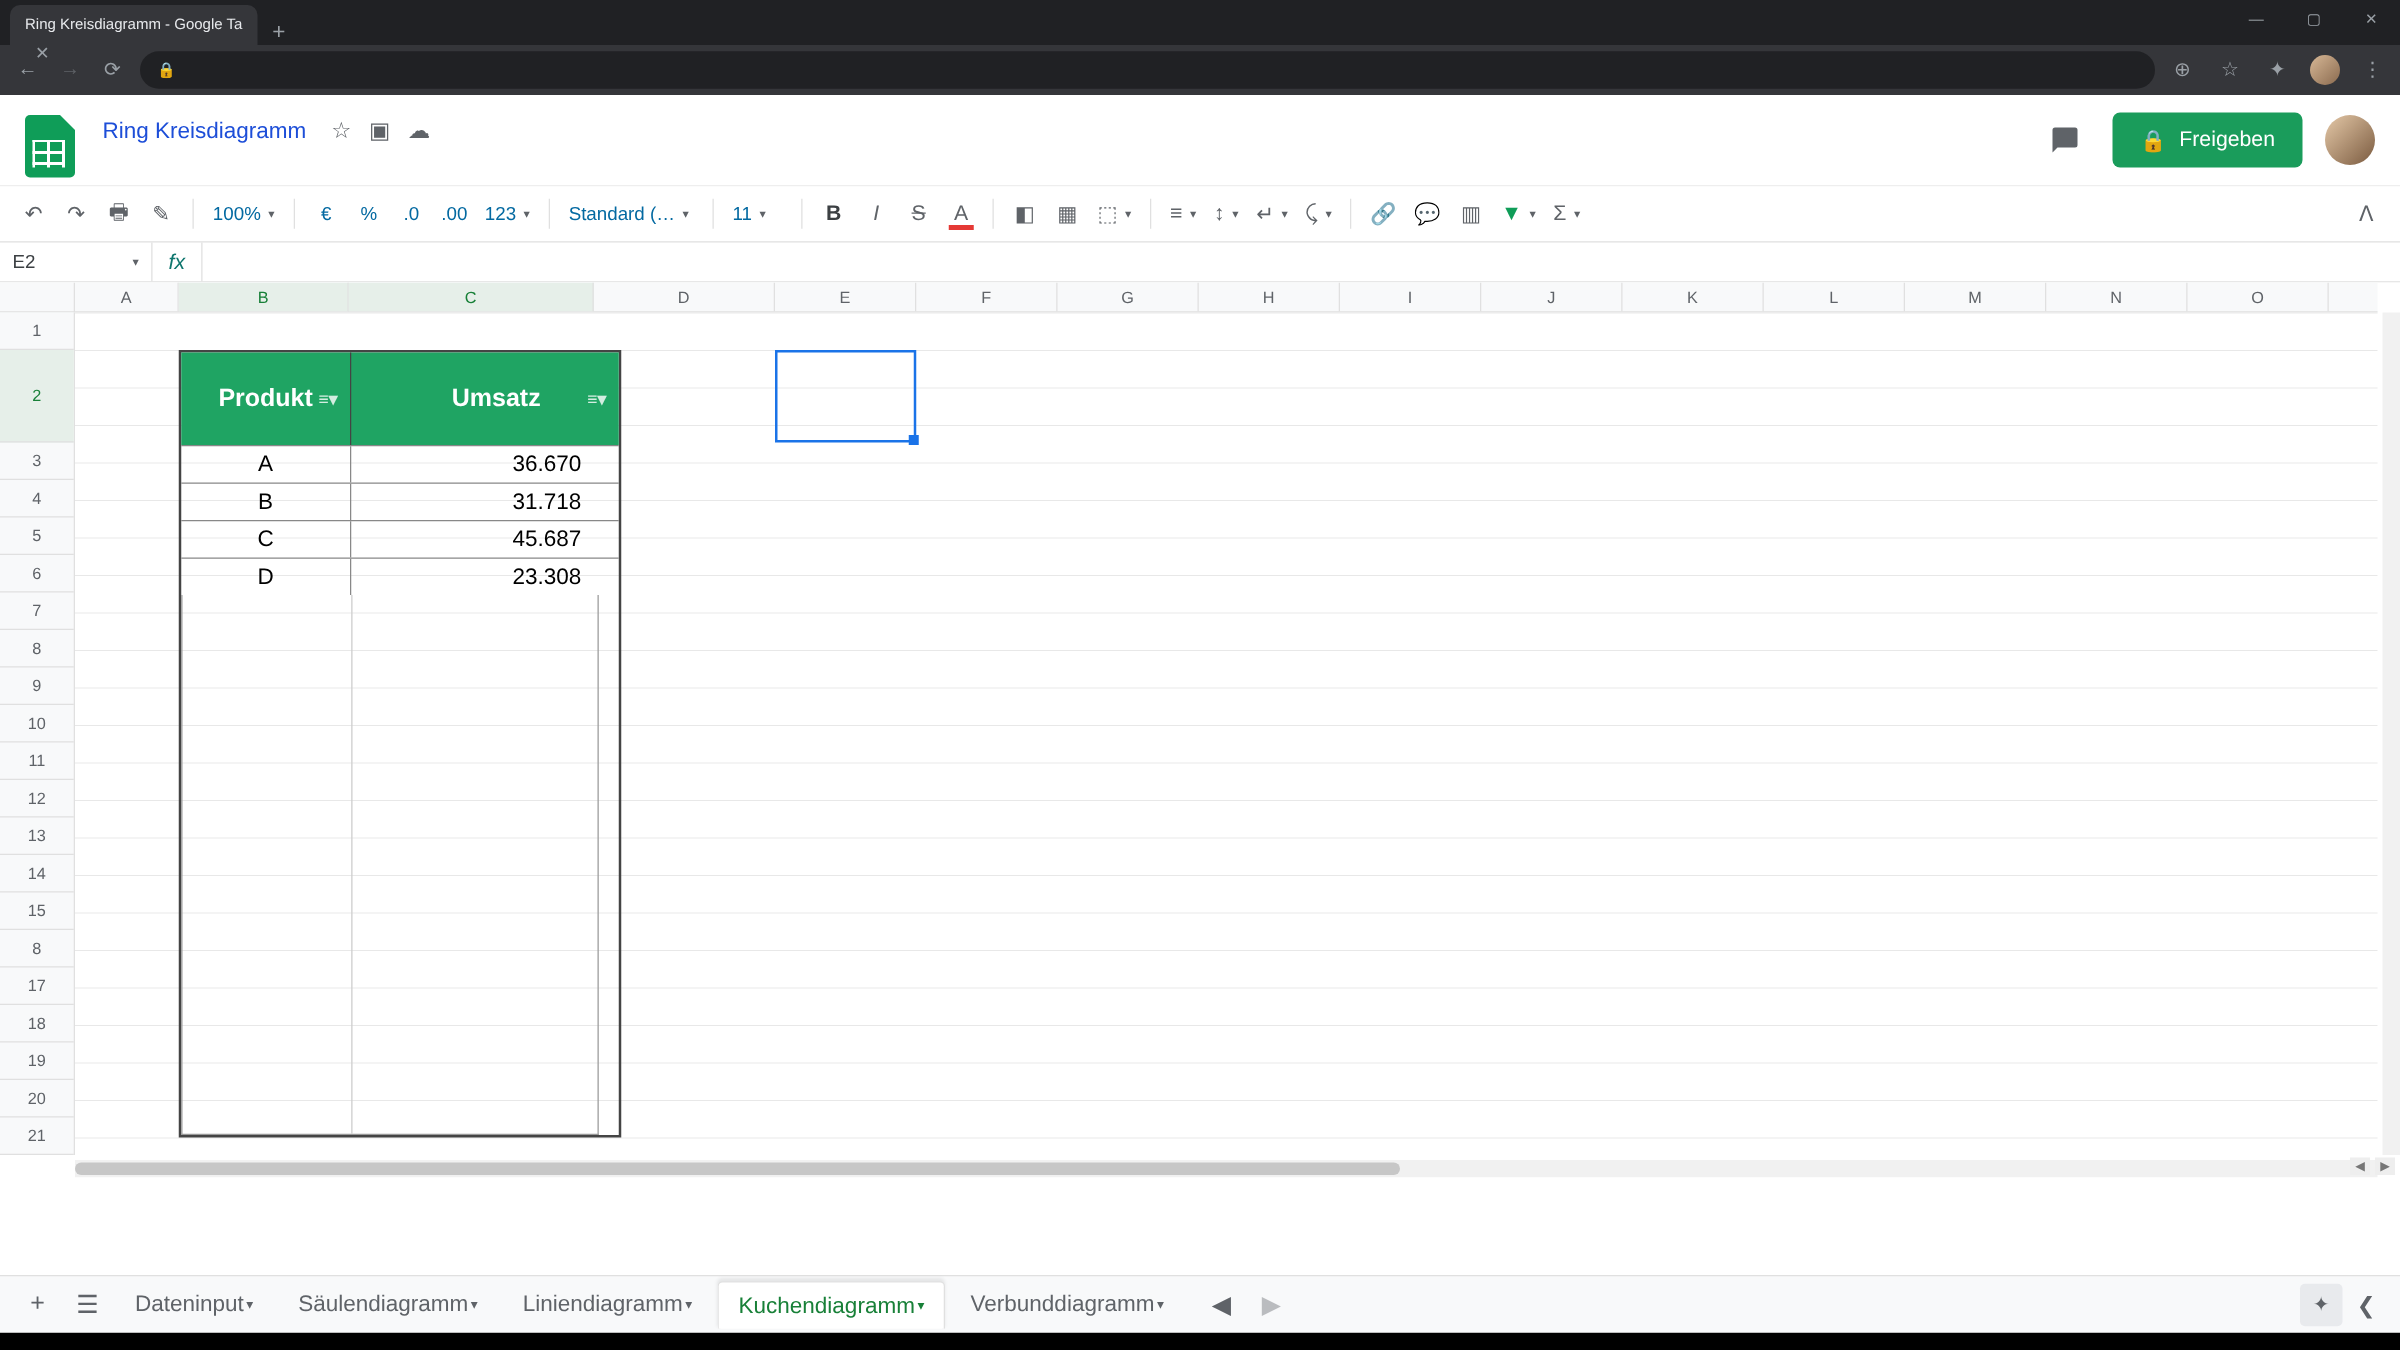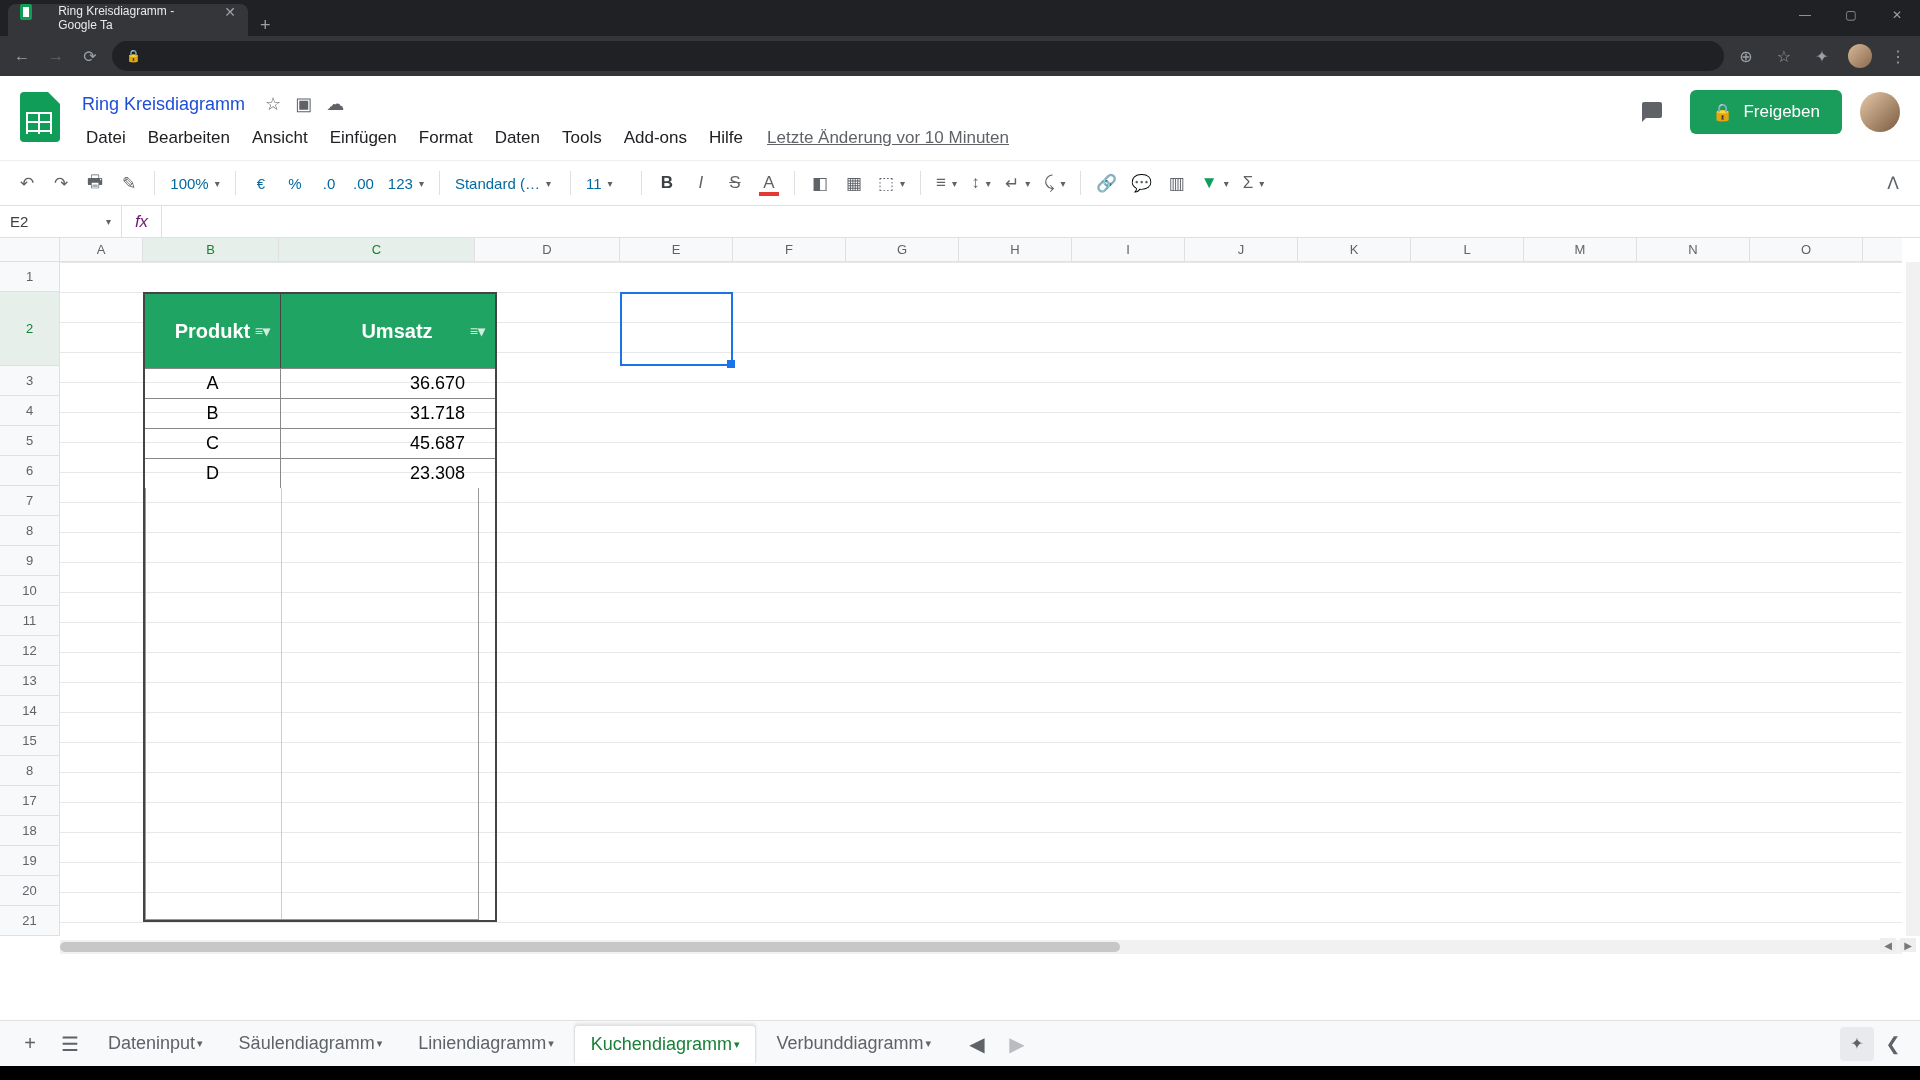--- a/index.html
+++ b/index.html
@@ -1,21 +1,21 @@
 <!DOCTYPE html>
 <html><head>
 <meta charset="utf-8">
 <style>
 * { margin: 0; padding: 0; box-sizing: border-box; font-family: Arial, sans-serif; }
 body { background: #000; width: 1920px; height: 1080px; overflow: hidden; }
 
 
 .browser-chrome { background: #202124; }
 .tab-bar { height: 36px; display: flex; align-items: flex-end; padding-left: 8px; }
-.tab { background: #35363a; border-radius: 8px 8px 0 0; height: 32px; display: flex; padding: 0 12px; gap: 26px; max-width: 240px; color: #e8eaed; font-size: 12px; }
+.tab { background: #35363a; border-radius: 8px 8px 0 0; height: 32px; display: flex; padding: 0 12px; gap: 8px; max-width: 240px; color: #e8eaed; font-size: 12px; flex-direction: column; }
 .tab .favicon { width: 16px; height: 16px; background: #0f9d58; border-radius: 2px; position: relative; }
 .tab .favicon::after { content: ""; position: absolute; inset: 3px; background: #fff; clip-path: polygon(0 0, 100% 0, 100% 100%, 0 100%); }
 .tab .close { color: #9aa0a6; font-size: 14px; cursor: pointer; margin-left: 8px; }
 .newtab { color: #9aa0a6; padding: 0 12px; font-size: 18px; cursor: pointer; }
 .addr-bar { height: 40px; background: #35363a; display: flex; align-items: center; padding: 0 10px; gap: 10px; }
 .nav-icon { color: #9aa0a6; width: 24px; text-align: center; font-size: 16px; cursor: pointer; }
 .nav-icon.disabled { opacity: .4; }
 .url-box { flex: 1; background: #202124; border-radius: 20px; height: 30px; display: flex; align-items: center; padding: 0 14px; gap: 10px; color: #9aa0a6; font-size: 14px; }
 .lock { font-size: 12px; }
 .url-text { color: #bdc1c6; white-space: nowrap; overflow: hidden; }
@@ -57,21 +57,21 @@
 .strike { text-decoration: line-through; }
 .color-A { position: relative; font-weight: 500; }
 .color-A::after { content:""; position:absolute; bottom:2px; left:5px; right:5px; height:4px; background:#e53935; }
 .filter-active { color: #0f9d58; }
 .collapse { margin-left: auto; }
 
 
 .formula-row { height: 32px; border-bottom: 1px solid #e0e0e0; display: flex; align-items: center; }
 .name-box { width: 122px; height: 100%; display: flex; align-items: center; padding: 0 10px; font-size: 15px; color: #3c4043; border-right: 1px solid #e0e0e0; }
 .name-box .dd { margin-left: auto; font-size: 10px; color: #5f6368; }
-.fx { width: 40px; text-align: center; font-style: italic; color: #701a75; font-size: 17px; border-right: 1px solid #e0e0e0; height:100%; display:flex; align-items:center; justify-content:center;}
+.fx { width: 40px; text-align: center; font-style: italic; color: #0f766e; font-size: 17px; border-right: 1px solid #e0e0e0; height:100%; display:flex; align-items:center; justify-content:center;}
 .formula-input { flex: 1; padding: 0 10px; font-size: 15px; }
 
 
 .grid-area { position: relative; height: 716px; overflow: hidden; background: #fff; }
 .corner { position: absolute; left: 0; top: 0; width: 60px; height: 24px; background: #f8f9fa; border-right: 1px solid #e0e0e0; border-bottom: 1px solid #e0e0e0; }
 .col-headers { position: absolute; left: 60px; top: 0; right: 18px; height: 24px; display: flex; background: #f8f9fa; border-bottom: 1px solid #e0e0e0; }
 .col-h { border-right: 1px solid #e0e0e0; display: flex; align-items: center; justify-content: center; font-size: 13px; color: #5f6368; }
 .col-h.sel { background: #e6efe9; color: #188038; }
 .row-headers { position: absolute; left: 0; top: 24px; width: 60px; bottom: 18px; background: #f8f9fa; border-right: 1px solid #e0e0e0; }
 .row-h { height: 30px; border-bottom: 1px solid #e0e0e0; display: flex; align-items: center; justify-content: center; font-size: 13px; color: #5f6368; }
@@ -156,32 +156,20 @@
     <div class="sheets-logo">
       <div class="doc"></div>
         <div class="grid"></div>
     </div>
     <div class="title-area">
       <div class="title-row">
         <span class="doc-title">Ring Kreisdiagramm</span>
         <span class="title-icon">☆</span>
         <span class="title-icon">▣</span>
         <span class="title-icon">☁</span>
-      </div>
-      <div class="menu-row">
-        <span class="menu-item">Datei</span>
-        <span class="menu-item">Bearbeiten</span>
-        <span class="menu-item">Ansicht</span>
-        <span class="menu-item">Einfügen</span>
-        <span class="menu-item">Format</span>
-        <span class="menu-item">Daten</span>
-        <span class="menu-item">Tools</span>
-        <span class="menu-item">Add-ons</span>
-        <span class="menu-item">Hilfe</span>
-        <span class="last-edit">Letzte Änderung vor 10 Minuten</span>
       </div>
     </div>
     <div class="header-right">
       <div class="comments-btn">
         <svg width="24" height="24" viewBox="0 0 24 24">
             <path fill="#5f6368" d="M20 2H4a2 2 0 0 0-2 2v18l4-4h14a2 2 0 0 0 2-2V4a2 2 0 0 0-2-2z"></path>
           </svg>
       </div>
       <div class="share-btn">
         <span>🔒</span>

